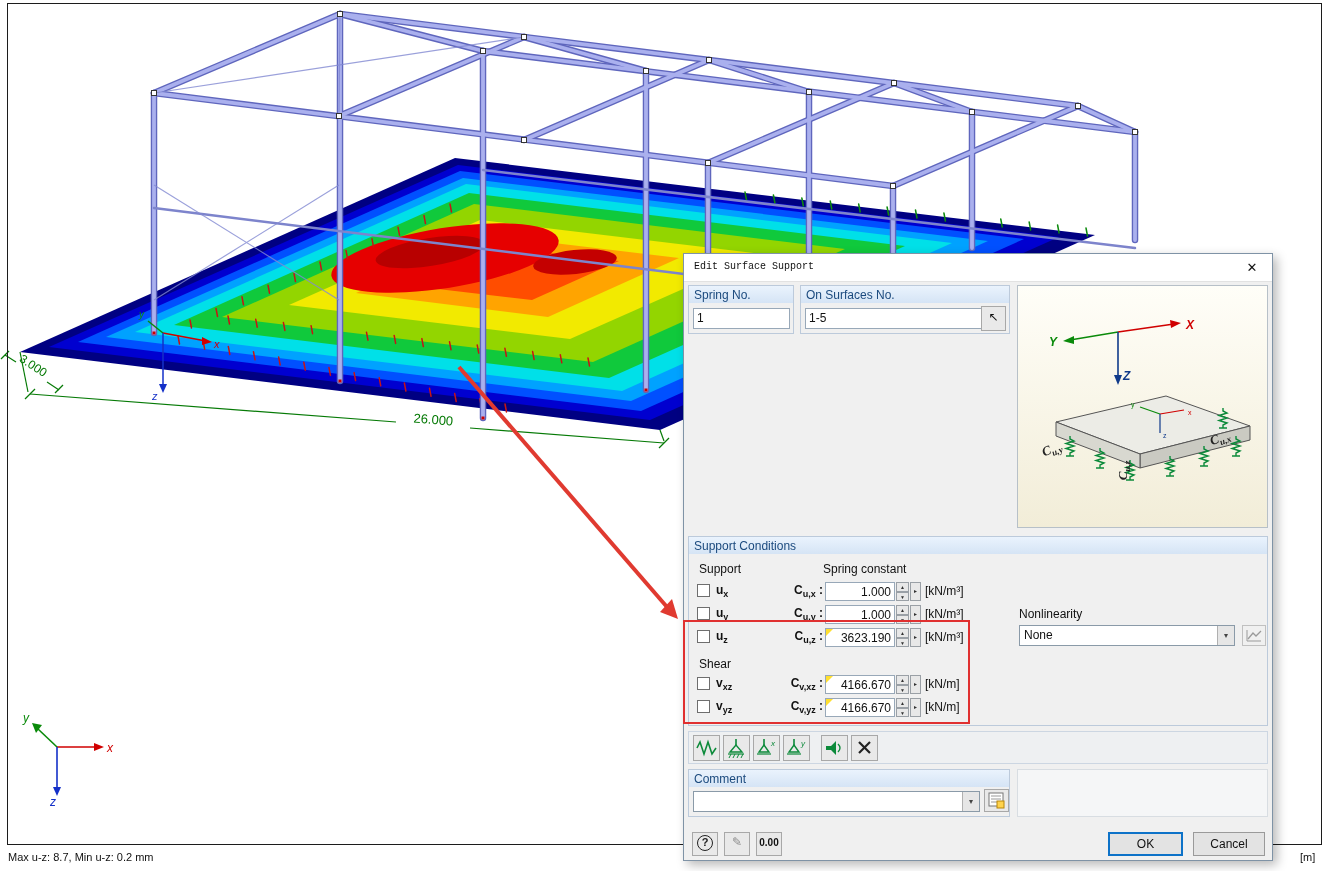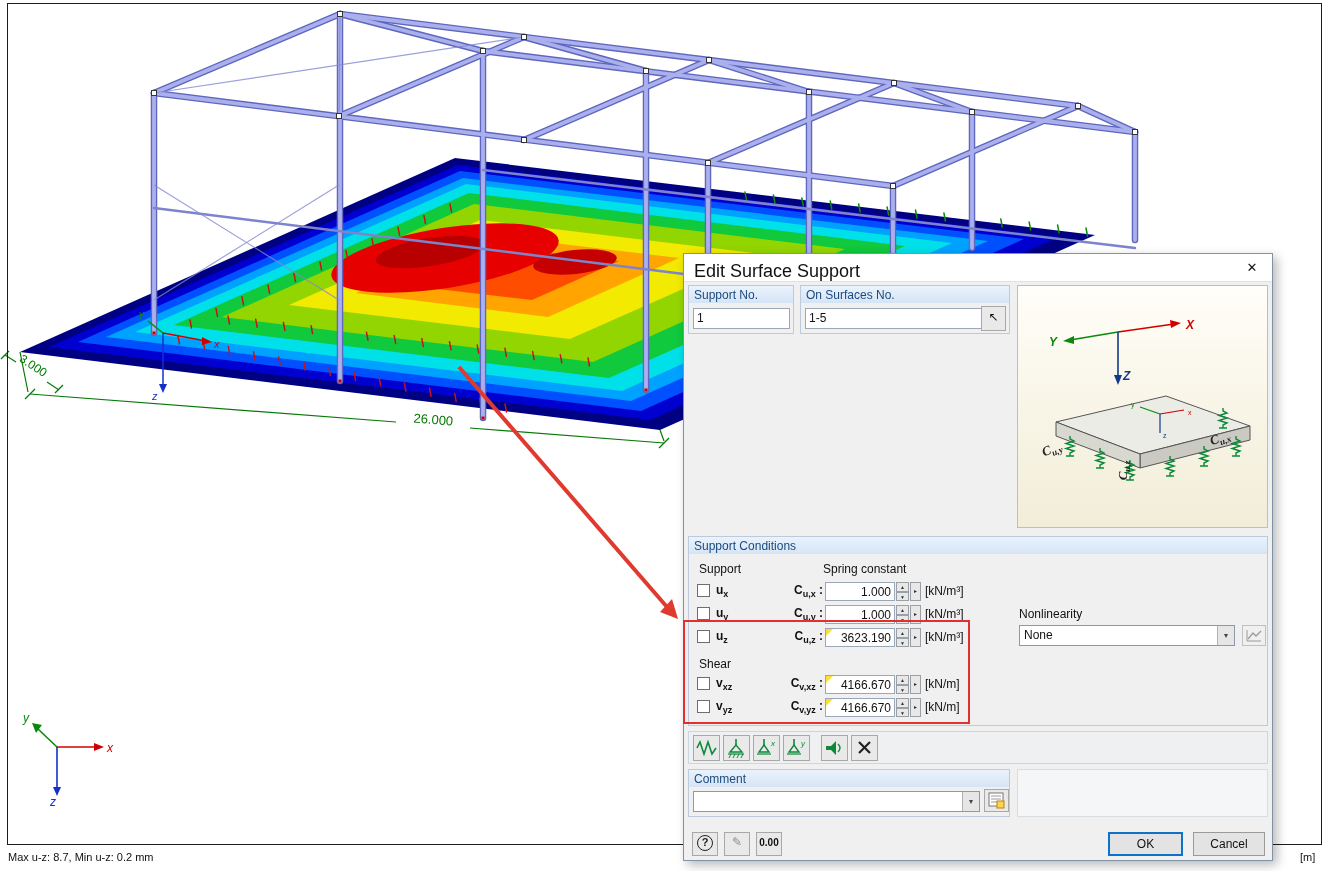--- a/index.html
+++ b/index.html
@@ -6,21 +6,21 @@
   html,body { width:1330px; height:871px; background:#fff; font-family:"Liberation Sans", sans-serif; overflow:hidden; }
   .page { position:relative; width:1330px; height:871px; }
   .frame { position:absolute; left:7px; top:3px; width:1315px; height:842px; border:1px solid #1c1c1c; z-index:2; pointer-events:none; }
   .scene { position:absolute; left:0; top:0; z-index:1; }
   .statusbar span { position:absolute; font-size:11px; color:#111; z-index:3; }
 
   
   .dlg { position:absolute; left:683px; top:253px; width:590px; height:608px; background:#f0f0f0;
          border:1px solid #7f93a6; box-shadow:4px 4px 10px rgba(0,0,0,.28); z-index:20; font-size:12px; color:#111; }
   .titlebar { position:absolute; left:0; top:0; width:100%; height:28px; background:#fff; border-bottom:1px solid #e2e2e2; }
-  .title { position:absolute; left:10px; top:7px; font-size:18px; }
+  .title { position:absolute; left:10px; top:7px; font-size:10px;font-family:Liberation Mono, monospace; }
   .close { position:absolute; right:0; top:0; width:40px; height:28px; text-align:center; line-height:28px; font-size:13px; cursor:pointer; }
   .grp { position:absolute; border:1px solid #bccadb; background:#f0f0f0; }
   .cap { position:absolute; left:0; top:0; right:0; height:17px; background:linear-gradient(#eaf3fd,#d5e4f5); color:#1b4a7e; padding:2px 0 0 5px; font-size:12px; white-space:nowrap; }
   .tfield { position:absolute; background:#fff; border:1px solid #98a8b8; font-size:12px; padding:2px 3px 0 3px; }
   .sub { font-size:9px; vertical-align:-3px; }
   .cbx { position:absolute; width:13px; height:13px; background:#fff; border:1px solid #6e6e6e; }
   .lbl { position:absolute; white-space:nowrap; }
 
   
   .srow { position:absolute; left:8px; width:565px; height:20px; }
@@ -263,21 +263,21 @@
     <span style="left:1300px; top:851px;">[m]</span>
   </div>
 
   <div class="dlg">
     <div class="titlebar">
       <span class="title">Edit Surface Support</span>
       <span class="close">✕</span>
     </div>
 
     <div class="grp" style="left:4px; top:31px; width:106px; height:49px;">
-      <div class="cap">Support No.</div>
+      <div class="cap">Spring No.</div>
       <div class="tfield" style="left:4px; top:22px; width:97px; height:21px;">1</div>
     </div>
 
     <div class="grp" style="left:116px; top:31px; width:210px; height:49px;">
       <div class="cap">On Surfaces No.</div>
       <div class="tfield" style="left:4px; top:22px; width:189px; height:21px;">1-5</div>
       <div class="tbtn" style="left:180px; top:20px; width:25px; height:25px; padding-top:3px;">
         <span>↖</span>
       </div>
     </div>

